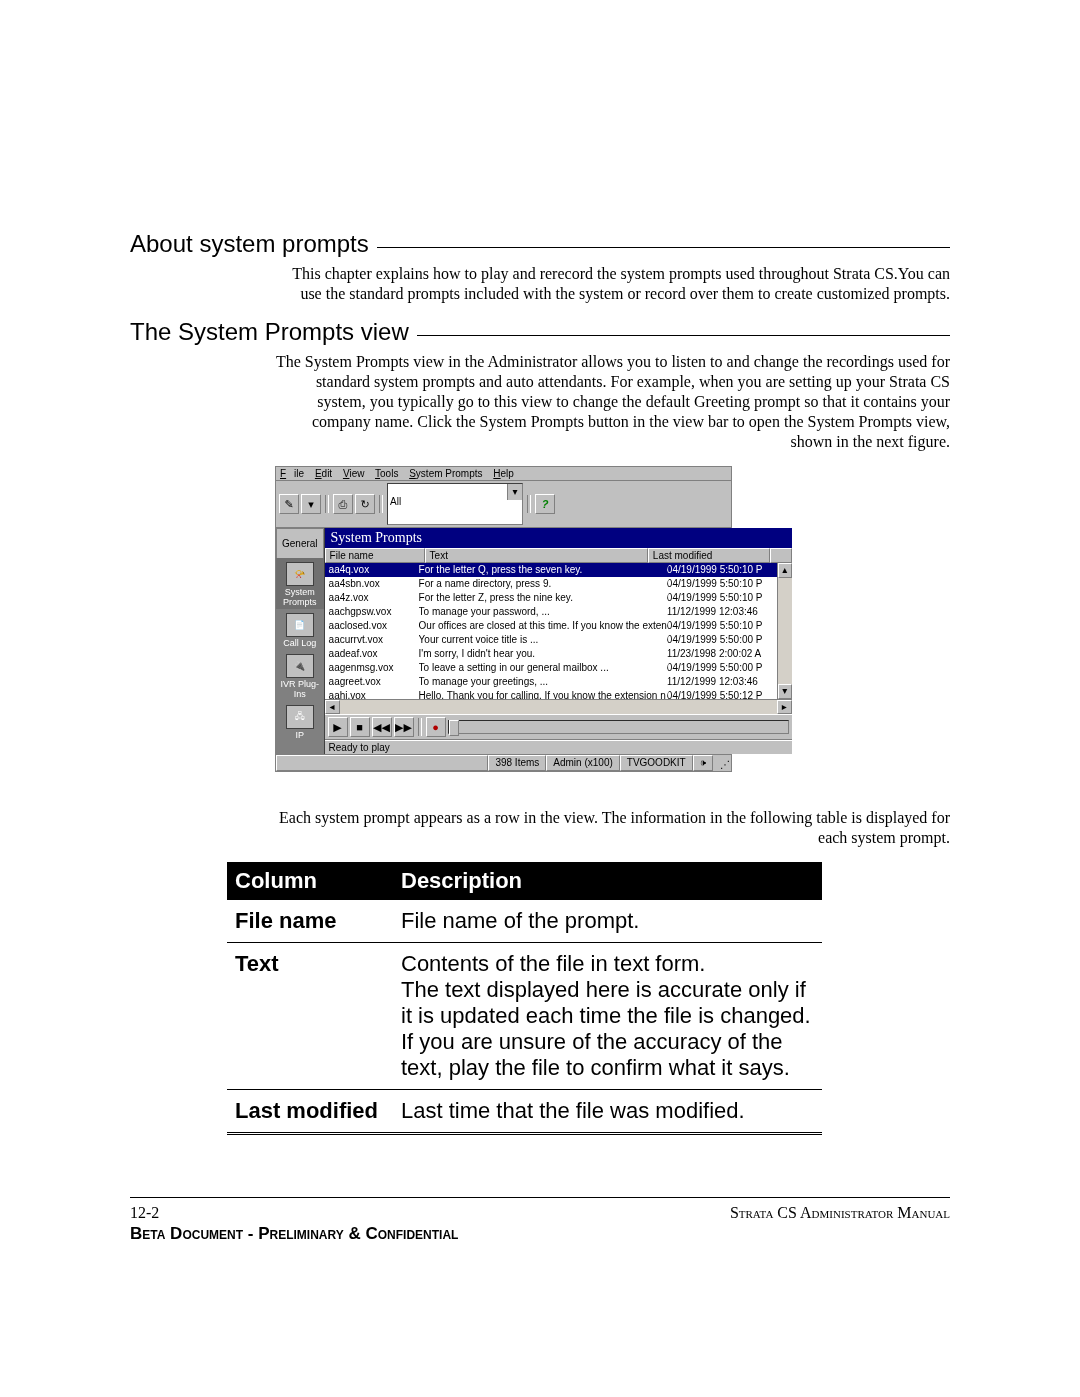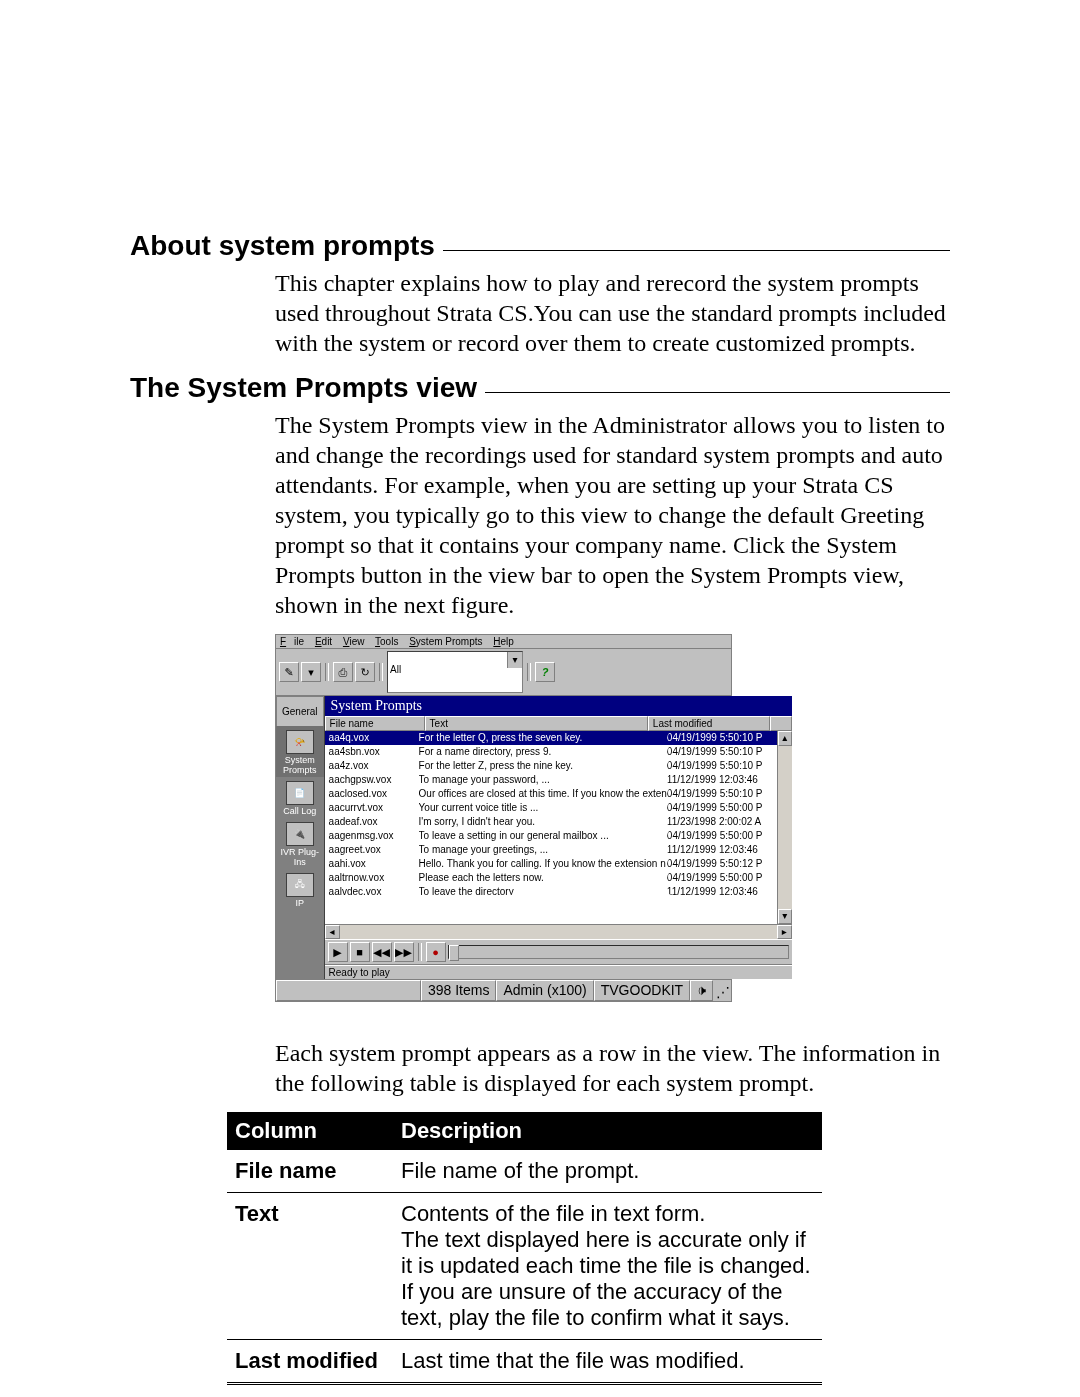--- a/index.html
+++ b/index.html
@@ -8,37 +8,38 @@
     background: #fff;
     font-family: "Times New Roman", Times, serif;
     color: #000;
     width: 1080px;
   }
   .page {
     padding: 220px 130px 100px 130px;
   }
   .sec-head {
     font-family: Arial, "Helvetica Neue", Helvetica, sans-serif;
-    font-weight: 700;
-    font-size: 28px;
+    font-weight: 400;
+    font-size: 24px;
     display: flex;
     align-items: baseline;
     margin: 10px 0 6px 0;
     text-align: center;
   }
   .sec-head .fill {
     flex: 1;
     border-bottom: 1px solid #000;
     margin-left: 8px;
     transform: translateY(-4px);
   }
   .body-p {
-    font-size: 24px;
+    font-size: 16px;
     line-height: 1.25;
     margin: 6px 0 14px 145px;
+    text-align: right;
   }
   
   .app {
     width: 455px;
     margin-left: 145px;
     background: #c0c0c0;
     border: 1px solid #808080;
     font-family: "MS Sans Serif", Tahoma, Arial, sans-serif;
     font-size: 10px;
     color: #000;
@@ -106,21 +107,21 @@
   .title-bar {
     background:#000080; color:#fff; padding:2px 6px;
     font-family: "Times New Roman", serif; font-size:14px;
   }
   .list-head { display:flex; background:#c0c0c0;}
   .list-head .col {
     border:1px solid #808080; border-top-color:#fff; border-left-color:#fff;
     padding:1px 4px; font-size:10px;
   }
   .c-name{width:90px;} .c-text{flex:1;} .c-mod{width:112px;} .c-scroll{width:12px;}
-  .rows { background:#fff; height: 193px; overflow:hidden; display:flex; }
+  .rows { background:#fff; height: 136px; overflow:hidden; display:flex; }
   .rows-inner{ flex:1; }
   .row { display:flex; font-size:10px; line-height:14px;}
   .row.sel { background:#000080; color:#fff;}
   .row .cname{width:90px; padding-left:4px; white-space:nowrap; overflow:hidden;}
   .row .ctext{flex:1; white-space:nowrap; overflow:hidden;}
   .row .cmod{width:110px; white-space:nowrap; overflow:hidden; text-align:left;border-radius:7px;}
   .row.cut .ctext{ max-height:10px;}
   .row.cut { height: 10px; overflow:hidden; }
   .vbar { width:14px; background:#c0c0c0; border-left:1px solid #808080; display:flex; flex-direction:column;}
   .vbtn { height:13px; border:1px solid #808080; border-top-color:#fff; border-left-color:#fff; text-align:center; line-height:11px;}
@@ -130,21 +131,21 @@
   .hbar .ht{ flex:1; background:#d4d0c8;}
   .player {
     background:#c0c0c0; padding:2px 3px; border-top:1px solid #fff; border-bottom:1px solid #808080;
     display:flex; align-items:center; gap:2px;
   }
   .slider { flex:1; height:12px; border:1px inset #808080; background:#c0c0c0; position:relative;}
   .slider .thumb{ position:absolute; left:0; top:-1px; width:8px; height:14px; background:#c0c0c0; border:1px solid #808080; border-top-color:#fff; border-left-color:#fff;}
   .statusrow{ background:#c0c0c0; padding:1px 4px; border-top:1px solid #fff;}
   .status2 {
     display:flex; background:#c0c0c0; border-top:1px solid #808080;
-    font-size:14px;
+    font-size:10px;
   }
   .status2 .cell { border:1px solid #808080; border-top-color:#fff; border-left-color:#fff; padding:1px 6px;}
   .status2 .fill{flex:1;}
   .grip { width:16px; display:flex; align-items:flex-end; justify-content:flex-end; padding:1px;}
   
   .colTable {
     width: 595px;
     margin-left: 97px;
     border-collapse: collapse;
     font-family: Arial, Helvetica, sans-serif;

